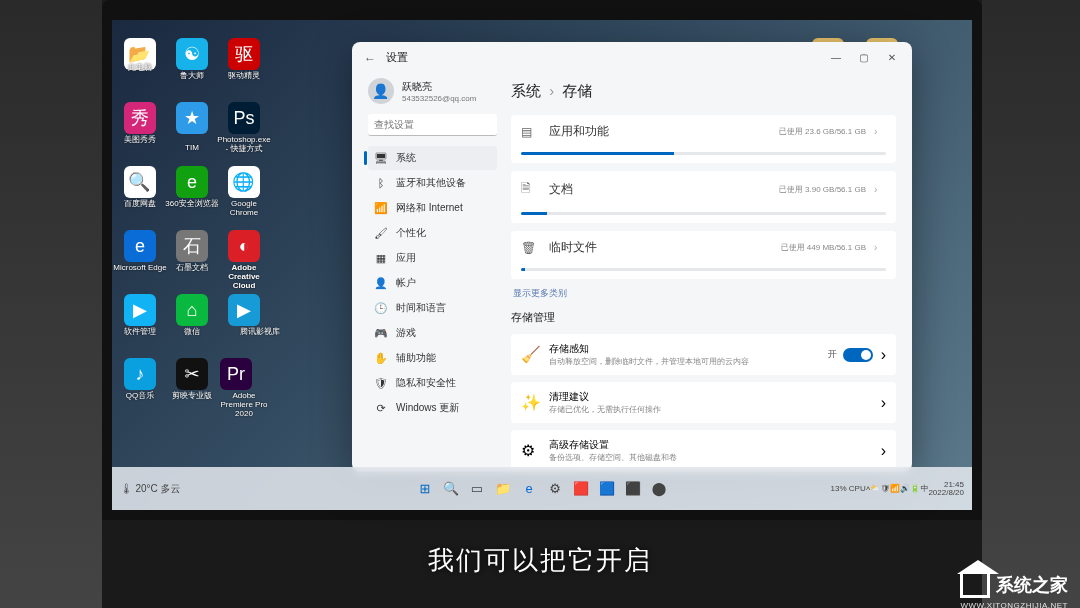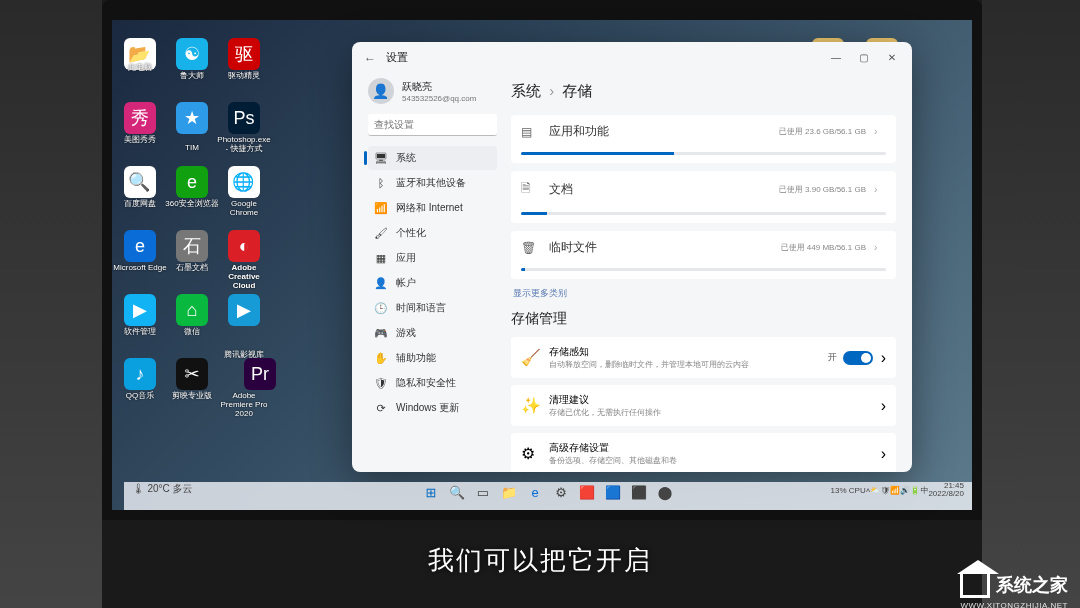--- a/index.html
+++ b/index.html
@@ -91,40 +91,40 @@
     display:grid;grid-template-columns:20px 1fr auto 12px;align-items:center;gap:8px;
     font-size:10px;color:#333;
   }
   .card .ico{color:#666;font-size:12px}
   .card .ttl{font-size:12px}
   .card .bar{grid-column:1/5;height:3px;background:#e5e7eb;border-radius:2px;margin-top:4px;overflow:hidden}
   .card .bar>i{display:block;height:100%;background:#0067c0}
   .card .info{font-size:8px;color:#888;white-space:nowrap}
   .card .chev{color:#aaa;font-size:10px}
   .link{font-size:9px;color:#5a7bb0;margin:2px 0 10px 2px;cursor:pointer}
-  .sect{font-size:14px;color:#222;margin:9px 0}
+  .sect{font-size:11px;color:#222;margin:9px 0}
   .row{
     background:#fff;border-radius:4px;padding:8px 10px;margin-bottom:7px;
     display:grid;grid-template-columns:20px 1fr auto;align-items:center;gap:8px;
   }
   .row .ttl{font-size:10px}
   .row .sub{font-size:8px;color:#888}
   .toggle{
     width:30px;height:14px;border-radius:8px;background:#0067c0;position:relative;
   }
   .toggle::after{content:"";position:absolute;right:2px;top:2px;width:10px;height:10px;border-radius:50%;background:#fff}
   .tog-lbl{font-size:9px;color:#555;margin-right:6px}
   .help{display:flex;gap:8px;align-items:center;font-size:9px;color:#5a7bb0;margin-top:4px;cursor:pointer}
   .help .ic{color:#777;font-size:11px}
 
   
   .taskbar{
-    position:absolute;left:12px;right:0;bottom:0;height:28px;
+    position:absolute;left:0;right:0;bottom:0;height:43px;
     background:rgba(230,234,240,.85);backdrop-filter:blur(4px);
-    display:flex;align-items:flex-start;padding:0 8px;font-size:10px;color:#444;
+    display:flex;align-items:center;padding:0 8px;font-size:10px;color:#444;
   }
   .taskbar .center{position:absolute;left:50%;transform:translateX(-50%);display:flex;gap:6px}
   .tb-ico{width:20px;height:20px;border-radius:3px;display:flex;align-items:center;justify-content:center;font-size:13px}
   .taskbar .right{margin-left:auto;display:flex;align-items:center;font-size:8px}
 
   
   .caption{
     position:absolute;left:0;right:0;bottom:30px;
     text-align:center;font-size:26px;color:#fff;font-weight:500;
     text-shadow:0 0 6px #000;letter-spacing:2px;
@@ -183,22 +183,22 @@
       <div class="desk-label" style="left: 52px; top: 372px;">剪映专业版</div>
       <div class="desk-icon" style="left: 116px; top: 18px; background: rgb(204, 0, 0);">驱</div>
       <div class="desk-label" style="left: 104px; top: 52px;">驱动精灵</div>
       <div class="desk-icon" style="left: 116px; top: 82px; background: rgb(0, 29, 54);">Ps</div>
       <div class="desk-label" style="left: 104px; top: 116px;">Photoshop.exe - 快捷方式</div>
       <div class="desk-icon" style="left: 116px; top: 146px; background: rgb(255, 255, 255);">🌐</div>
       <div class="desk-label" style="left: 104px; top: 180px;">Google Chrome</div>
       <div class="desk-icon" style="left: 116px; top: 210px; background: rgb(218, 31, 38);">◐</div>
       <div class="desk-label" style="left: 104px; top: 244px; font-weight: bold;">Adobe Creative Cloud</div>
       <div class="desk-icon" style="left: 116px; top: 274px; background: rgb(22, 155, 215);">▶</div>
-      <div class="desk-label" style="left: 104px; top: 308px; margin-top: 23px;">腾讯影视库</div>
-      <div class="desk-icon" style="left: 132px; top: 338px; background: rgb(42, 0, 63);">Pr</div>
+      <div class="desk-label" style="left: 120px; top: 308px;">腾讯影视库</div>
+      <div class="desk-icon" style="left: 108px; top: 338px; background: rgb(42, 0, 63);">Pr</div>
       <div class="desk-label" style="left: 104px; top: 372px;">Adobe Premiere Pro 2020</div>
     </div>
 
   <div id="dr">
       <div class="desk-icon" style="left: 700px; top: 18px; background: rgb(233, 195, 107);">📁</div>
       <div class="desk-label" style="left: 688px; top: 52px;">我的文件夹</div>
       <div class="desk-icon" style="left: 700px; top: 82px; background: rgb(233, 195, 107);">📁</div>
       <div class="desk-label" style="left: 688px; top: 116px;">桌达坞</div>
       <div class="desk-icon" style="left: 700px; top: 146px; background: rgb(233, 195, 107);">📁</div>
       <div class="desk-label" style="left: 688px; top: 180px;">TCL电视直发资料</div>

